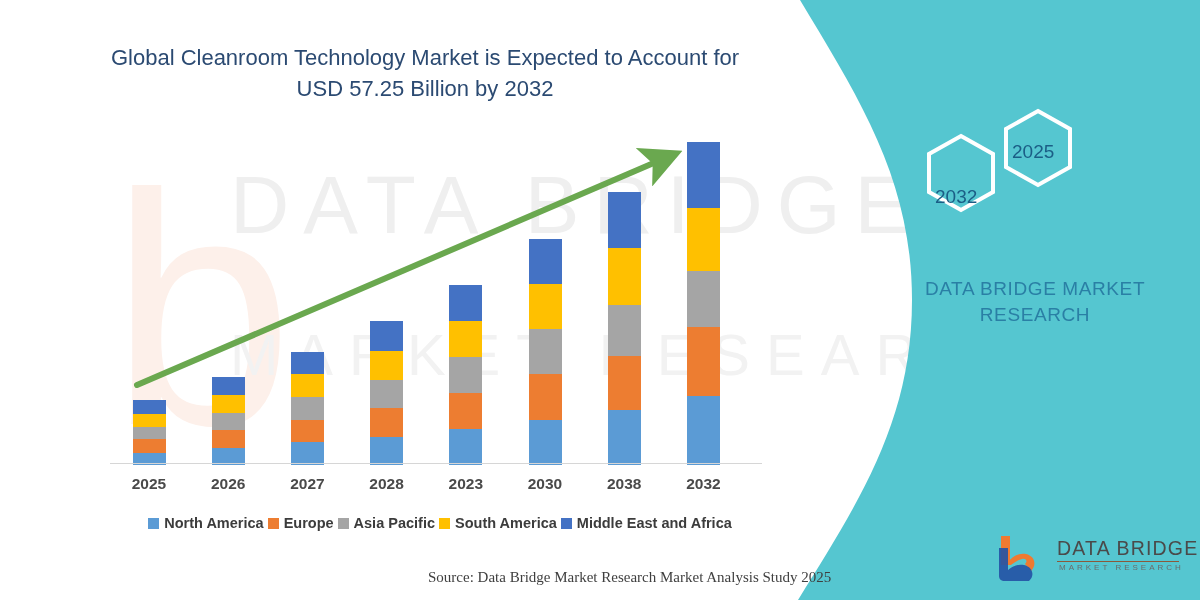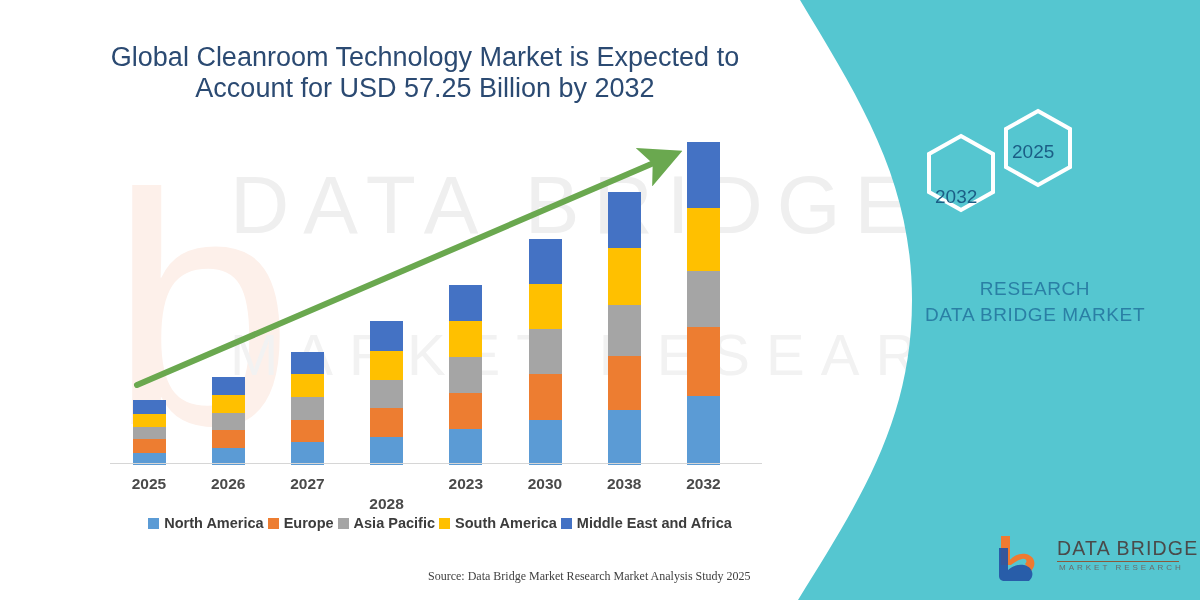--- a/index.html
+++ b/index.html
@@ -93,21 +93,21 @@
     letter-spacing: 0.6px;
   }
 
   
   .chart-title {
     position: absolute;
     left: 95px; top: 42px;
     width: 660px;
     text-align: center;
     color: #2b4a72;
-    font-size: 27px;
+    font-size: 22px;
     line-height: 31px;
   }
 
   
   .plot {
     position: absolute;
     left: 110px; top: 140px;
     width: 660px; height: 325px;
   }
   .axis-line {
@@ -176,21 +176,21 @@
     position: absolute;
     left: 96px; top: 569px;
     font-size: 9.6px;
     color: #3f3f3f;
     font-family: "Liberation Serif", serif;
     white-space: nowrap;
   }
   .footer-right {
     position: absolute;
     left: 428px; top: 569px;
-    font-size: 12px;
+    font-size: 15px;
     color: #3f3f3f;
     font-family: "Liberation Serif", serif;
     white-space: nowrap;
   }
 
   
   .logo {
     position: absolute;
     left: 995px; top: 534px;
     width: 190px; height: 50px;
@@ -235,22 +235,22 @@
   <div class="hexes">
     <svg width="200" height="125" viewBox="0 0 200 125">
       <polygon points="46,28 78,46 78,84 46,102 14,84 14,46" fill="none" stroke="#ffffff" stroke-width="4"></polygon>
       <polygon points="123,3 155,21 155,59 123,77 91,59 91,21" fill="none" stroke="#ffffff" stroke-width="4"></polygon>
     </svg>
     <span class="hex-label y2032">2032</span>
     <span class="hex-label y2025">2025</span>
   </div>
 
   <div class="dbmr-text">
+    <div>DATA BRIDGE MARKET</div>
     <div>RESEARCH</div>
-    <div>DATA BRIDGE MARKET</div>
   </div>
 
   <div class="chart-title">Global Cleanroom Technology Market is Expected to Account for USD 57.25 Billion by 2032</div>
 
   <div class="plot" id="plot">
       <div class="bar" style="left: 22.5px; height: 64.8057px;">
         <div class="seg" style="background: rgb(68, 114, 196); height: 20.6349%;"></div>
         <div class="seg" style="background: rgb(255, 192, 0); height: 20.6349%;"></div>
         <div class="seg" style="background: rgb(165, 165, 165); height: 19.0476%;"></div>
         <div class="seg" style="background: rgb(237, 125, 49); height: 20.6349%;"></div>
@@ -315,21 +315,21 @@
         <polygon points="0,0 7,3.5 0,7 1.6,3.5" fill="#6aa84f"></polygon>
       </marker>
     </defs>
     <line x1="27" y1="245" x2="546" y2="22" stroke="#6aa84f" stroke-width="6" marker-end="url(#ah)" stroke-linecap="round"></line>
   </svg>
 
   <div class="xlabels" id="xlabels">
       <div class="xlabel" style="left: 4px;">2025</div>
       <div class="xlabel" style="left: 83.2px;">2026</div>
       <div class="xlabel" style="left: 162.4px;">2027</div>
-      <div class="xlabel" style="left: 241.6px; margin-top: 20px;">2028</div>
+      <div class="xlabel" style="left: 241.6px;">2028</div>
       <div class="xlabel" style="left: 320.8px;">2023</div>
       <div class="xlabel" style="left: 400px;">2030</div>
       <div class="xlabel" style="left: 479.2px;">2038</div>
       <div class="xlabel" style="left: 558.4px;">2032</div>
     </div>
 
   <div class="legend" id="legend">
       <div class="legend-item">
         <span class="legend-swatch" style="background: rgb(91, 155, 213);"></span>
         <span class="legend-label">North America</span>

